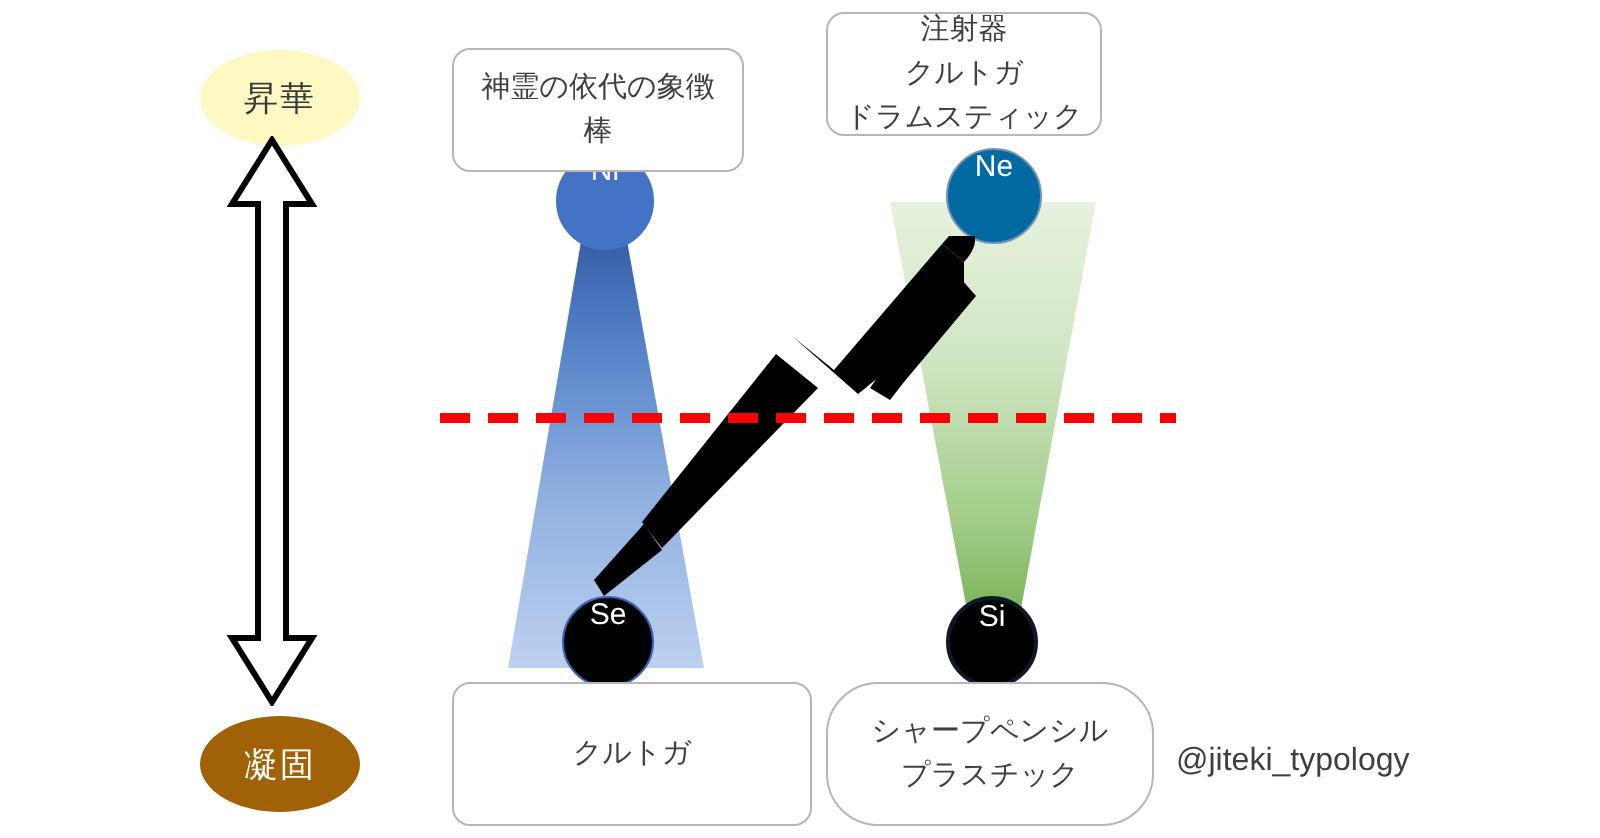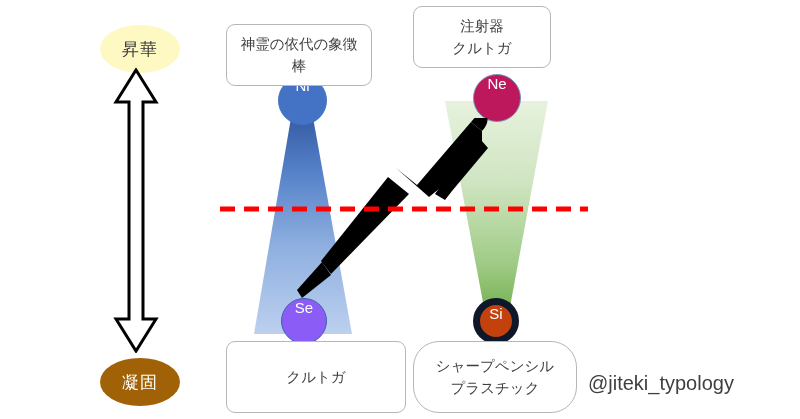--- a/index.html
+++ b/index.html
@@ -95,25 +95,25 @@
     border-radius: 50%;
     display: flex;
     align-items: flex-start;
     justify-content: center;
     color: #ffffff;
     font-size: 15px;
   }
   .fn-ni { left: 278px; top: 76px;  width: 49px; height: 49px;
            background: #4472c4; border: 1px solid #4472c4; }
   .fn-ne { left: 473px; top: 74px;  width: 48px; height: 48px;
-           background: #be185d; border: 1px solid #7593b8; }
+           background: #0369a1; border: 1px solid #7593b8; }
   .fn-se { left: 281px; top: 298px; width: 46px; height: 46px;
-           background: #8b5cf6; border: 1px solid #3a62ae; }
+           background: #000000; border: 1px solid #3a62ae; }
   .fn-si { left: 473px; top: 298px; width: 46px; height: 46px;
-           background: #c2410c; border: 7px solid #0f172a; }
+           background: #000000; border: 2px solid #0f172a; }
 
   
   .pen {
     position: absolute;
     left: 295px;
     top: 118px;
     width: 215px;
     height: 180px;
   }
 
@@ -124,21 +124,21 @@
     top: 206px;
     width: 368px;
     height: 6px;
   }
 
   
   .handle {
     position: absolute;
     left: 588px;
     top: 372px;
-    font-size: 20px;
+    font-size: 16px;
     color: #3f3f3f;
     white-space: nowrap;
   }
 </style>
 </head>
 <body>
 
 <div id="canvas">
 
   <div class="phase-ellipse phase-top">
@@ -207,20 +207,21 @@
   </svg>
 
   <div class="label-box box-ni">
     <span>神霊の依代の象徴</span>
     <span>棒</span>
   </div>
 
   <div class="label-box box-ne">
     <span>注射器</span>
     <span>クルトガ</span>
+    <span>ドラムスティック</span>
   </div>
 
   <div class="label-box box-se">
     <span>クルトガ</span>
   </div>
 
   <div class="label-box box-si">
     <span>シャープペンシル</span>
     <span>プラスチック</span>
   </div>

